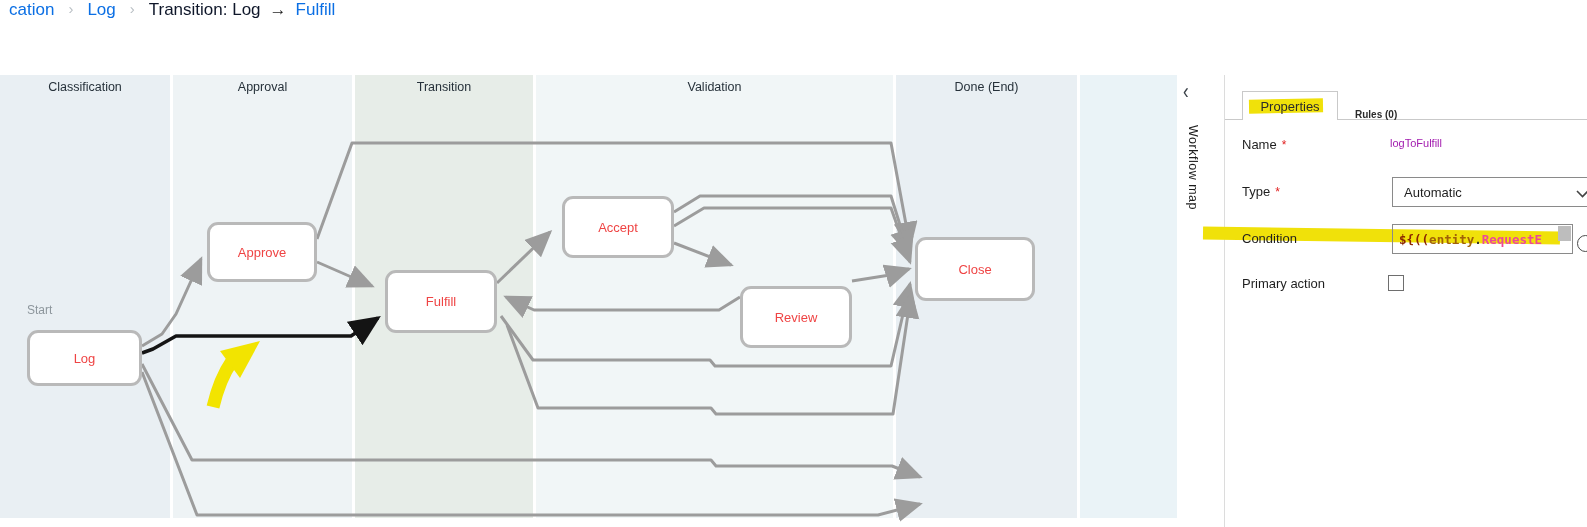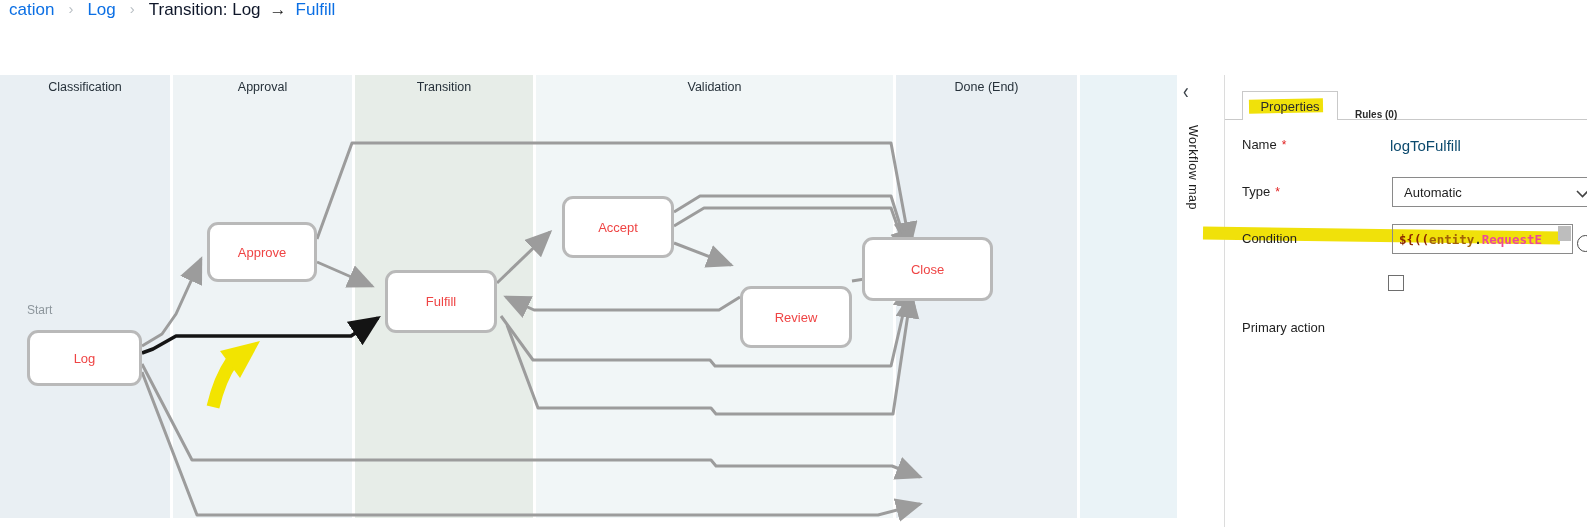--- a/index.html
+++ b/index.html
@@ -39,21 +39,21 @@
   .tab-active { position:absolute; left:17px; top:16px; width:96px; height:29px; background:#fff;
                 border:1px solid #c9c9c9; border-bottom:none; z-index:2;
                 display:flex; align-items:center; justify-content:center;
                 font-size:13px; color:#2b2b2b; cursor:pointer; }
   .tab-active .hl { position:absolute; left:6px; top:7px; width:74px; height:14px;
                     background:#f0e10a; transform:rotate(-1deg); z-index:-1; }
   .tab-plain { position:absolute; left:130px; top:34px; font-size:10px; color:#2b2b2b; cursor:pointer;font-weight:bold; }
 
   .f-label { position:absolute; left:17px; font-size:13px; color:#1f1f1f; z-index:2; }
   .req { color:#e02020; margin-left:5px; font-size:12px; }
-  .f-value { position:absolute; left:165px; font-size:15px; color:#0c4a6e; z-index:2; }
+  .f-value { position:absolute; left:165px; font-size:11px; color:#a21caf; z-index:2; }
 
   .select-box { position:absolute; left:167px; top:102px; width:230px; height:30px;
                 border:1px solid #8a8a8a; background:#fff; display:flex; align-items:center;
                 font-size:13px; color:#1f1f1f; padding-left:11px; cursor:pointer; z-index:2; }
   .select-chevron { position:absolute; left:183px; top:12px; }
 
   .cond-marker { position:absolute; left:-22px; top:154px; width:357px; height:13px;
                  background:#f0e10a; transform:rotate(0.8deg); z-index:1; }
   .cond-input { position:absolute; left:167px; top:149px; width:181px; height:30px;
                 border:1px solid #8a8a8a; background:transparent; z-index:2;
@@ -128,21 +128,21 @@
       </g>
     </svg>
 
     <div class="start-label" style="left:27px; top:263px;">Start</div>
 
     <div class="node" style="left:27px;  top:290px; width:115px; height:56px;">Log</div>
     <div class="node" style="left:207px; top:182px; width:110px; height:60px;">Approve</div>
     <div class="node" style="left:385px; top:230px; width:112px; height:63px;">Fulfill</div>
     <div class="node" style="left:562px; top:156px; width:112px; height:62px;">Accept</div>
     <div class="node" style="left:740px; top:210px; width:112px; height:62px;margin-top:36px;">Review</div>
-    <div class="node" style="left:862px; top:197px; width:131px; height:64px;">Close</div>
+    <div class="node" style="left:915px; top:197px; width:120px; height:64px;">Close</div>
   </div>
 
   <div class="collapse-chevron">‹</div>
   <div class="vertical-tab">Workflow map</div>
   <div class="v-divider"></div>
 
   <div id="panel">
     <div class="tabs-underline"></div>
     <div class="tab-active">
       <span class="hl"></span>
@@ -166,17 +166,17 @@
     </div>
 
     <div class="cond-marker"></div>
     <div class="f-label" style="top:156px;">Condition</div>
     <div class="cond-input">
       <span id="condition-text"><span style="color: rgb(139, 37, 0); font-weight: bold;">${((</span><span style="color: #a16207; font-weight: bold;">entity</span><span style="color: rgb(51, 51, 51); font-weight: bold;">.</span><span style="color: #ec4899; font-weight: bold;">RequestE</span></span>
       <span class="cond-scrollthumb"></span>
     </div>
     <div class="cond-icon"></div>
 
-    <div class="f-label" style="top:201px;margin-top:44px;">Primary action</div>
+    <div class="f-label" style="top:201px;">Primary action</div>
     <div class="checkbox"></div>
   </div>
 
 </div>
 
 </body></html>

